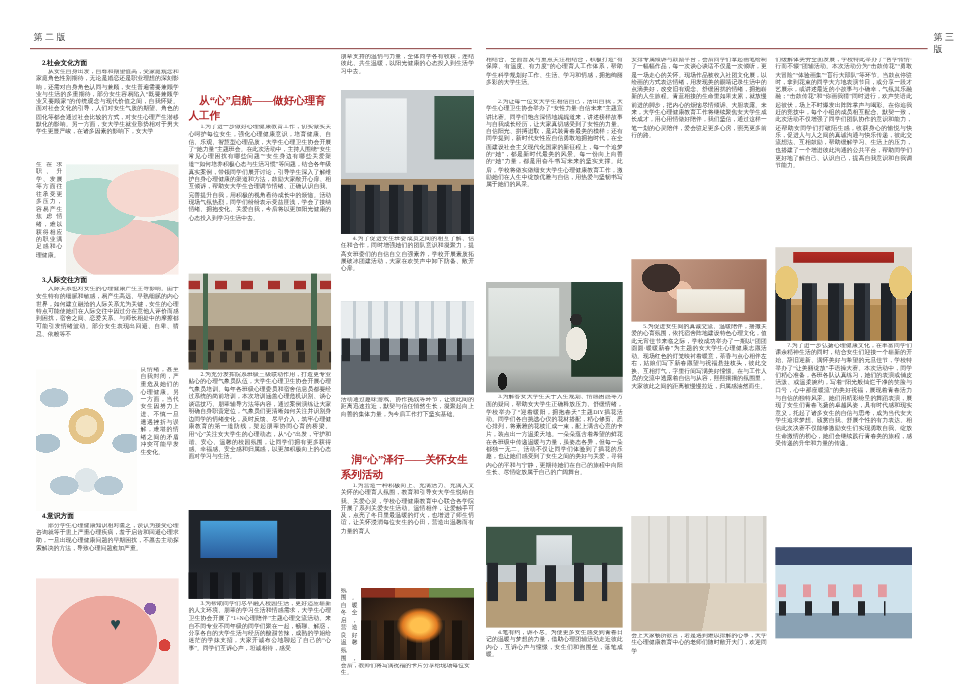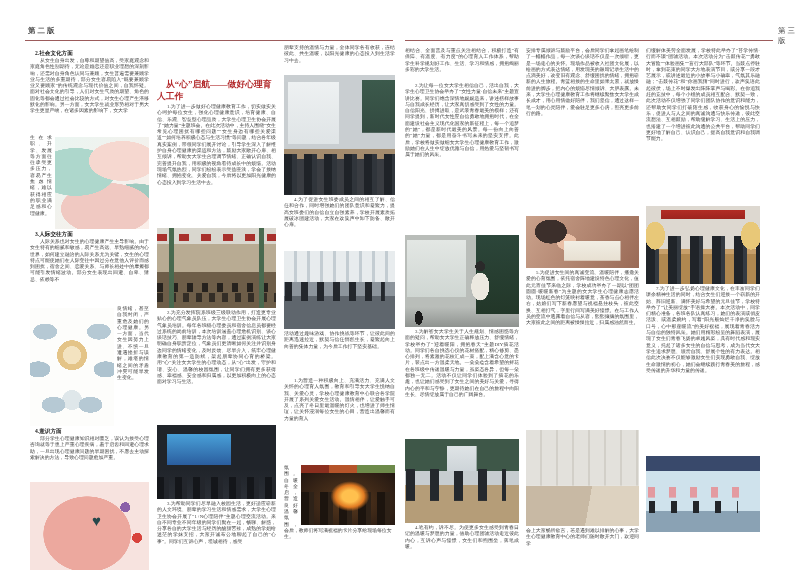--- a/index.html
+++ b/index.html
@@ -96,21 +96,21 @@
   .phJ{background:
     repeating-linear-gradient(90deg,#e39aa0 0 7px,transparent 7px 21px) 10% 48%/80% 14% no-repeat,
     repeating-linear-gradient(90deg,#23262a 0 6px,transparent 6px 22px) 12% 70%/78% 16% no-repeat,
     linear-gradient(#39496b 0 20%,#cfe2ec 20% 72%,#8aa2b4 72% 100%);}
 </style>
 </head>
 <body>
 
 <div class="sheet">
 
-  <div class="plabel" style="left:28px;font-weight:bold;">第二版</div>
+  <div class="plabel" style="left:28px;">第二版</div>
   <div class="rule" style="left:25px;width:368px;"></div>
   <div class="plabel" style="left:778px;">第三版</div>
   <div class="rule" style="left:405px;width:368px;"></div>
 
   <div class="col" style="left:30px;top:48px;width:119px;height:522px;">
     <div class="shead">2.社会文化方面</div>
     <div class="para" style="height:76px;">从女生自身出发，自尊和期望值高，受家庭观念和家庭角色性别期待，无论是婚恋还是职业理想的深刻影响，还需对自身角色认同与兼顾，女生普遍需要兼顾学业与生活的多重期待，部分女生容易陷入“既要兼顾学业又要顾家”的传统观念与现代价值之间，自我怀疑。面对社会文化的引导，人们对女生气质的期望、角色的固化等都会通过社会比较的方式，对女生心理产生潜移默化的影响。另一方面，女大学生就业形势相对于男大学生更显严峻，在诸多因素的影响下，女大学</div>
     <div class="wrap-row" style="height:94px;">
       <div class="strip noind" style="width:22px;">生在求职、升学、发展等方面往往承受更多压力，容易产生焦虑情绪，难以获得相应的职业满足感和心理健康。</div>
       <div class="ph fig1" style="flex:1;height:92px;"></div>
@@ -134,20 +134,21 @@
     <div class="ph phB" style="height:74px;"></div>
     <div class="para" style="height:104px;">3.为帮助同学们尽早融入校园生活，更好适应崭新的人文环境、朋辈的学习生活和情感需求，大学生心理卫生协会开展了“1+N心理陪伴”主题心理交流活动。来自不同专业不同年级的同学们聚在一起，畅聊、解惑，分享各自的大学生活与经历的酸甜苦辣，成熟的学姐给迷茫的学妹支招，大家开诚布公地聊起了自己的“心事”。同学们互诉心声，坦诚相待，感受</div>
   </div>
 
   <div class="col" style="left:284px;top:45px;width:111px;height:527px;">
     <div class="para noind" style="height:28px;">朋辈支持的温情与力量，全体同学各有收获，连结彼此、共生温暖，以阳光健康的心态投入到生活学习中去。</div>
     <div class="ph phC" style="height:120px;"></div>
     <div class="para" style="height:52px;">4.为了促进女生班委成员之间的相互了解、信任和合作，同时增强她们的团队意识和凝聚力，提高女班委们的自信自立自强素养，学校开展素质拓展破冰团建活动，大家在欢笑声中卸下防备、敞开心扉。</div>
     <div class="ph phD" style="height:78px;"></div>
     <div class="para noind" style="height:46px;">活动通过趣味游戏、协作挑战等环节，让彼此间的距离迅速拉近，默契与信任悄然生长，凝聚起向上向善的集体力量，为今后工作打下坚实基础。</div>
+    <div class="rhead">润“心”泽行——关怀女生系列活动</div>
     <div class="para" style="height:86px;">1.为营造一种积极向上、充满活力、充满人文关怀的心理育人氛围，教育和引导女大学生悦纳自我、关爱心灵，学校心理健康教育中心联合各学院开展了系列关爱女生活动。温情相伴，让爱触手可及，点亮了冬日里最温暖的灯火，也增进了师生情谊，让关怀浸润每位女生的心田，营造出温馨而有力量的育人</div>
     <div class="wrap-row" style="height:62px;">
       <div class="strip noind" style="width:14px;">氛围。自暖冬全启，营造良好温馨氛围，大学生心理健康教育浸润其间。</div>
       <div class="ph phCandle" style="flex:1;height:60px;margin:0;"></div>
     </div>
     <div class="cap">会后，教师们将写满祝福的卡片分享给现场每位女生。</div>
   </div>
 
   <div class="col" style="left:405px;top:48px;width:114px;height:524px;">
     <div class="para noind" style="height:34px;">相结合、全面普及与重点关注相结合，积极打造“有保障、有温度、有力度”的心理育人工作体系，帮助学生科学规划好工作、生活、学习和情感，拥抱绚丽多彩的大学生活。</div>

